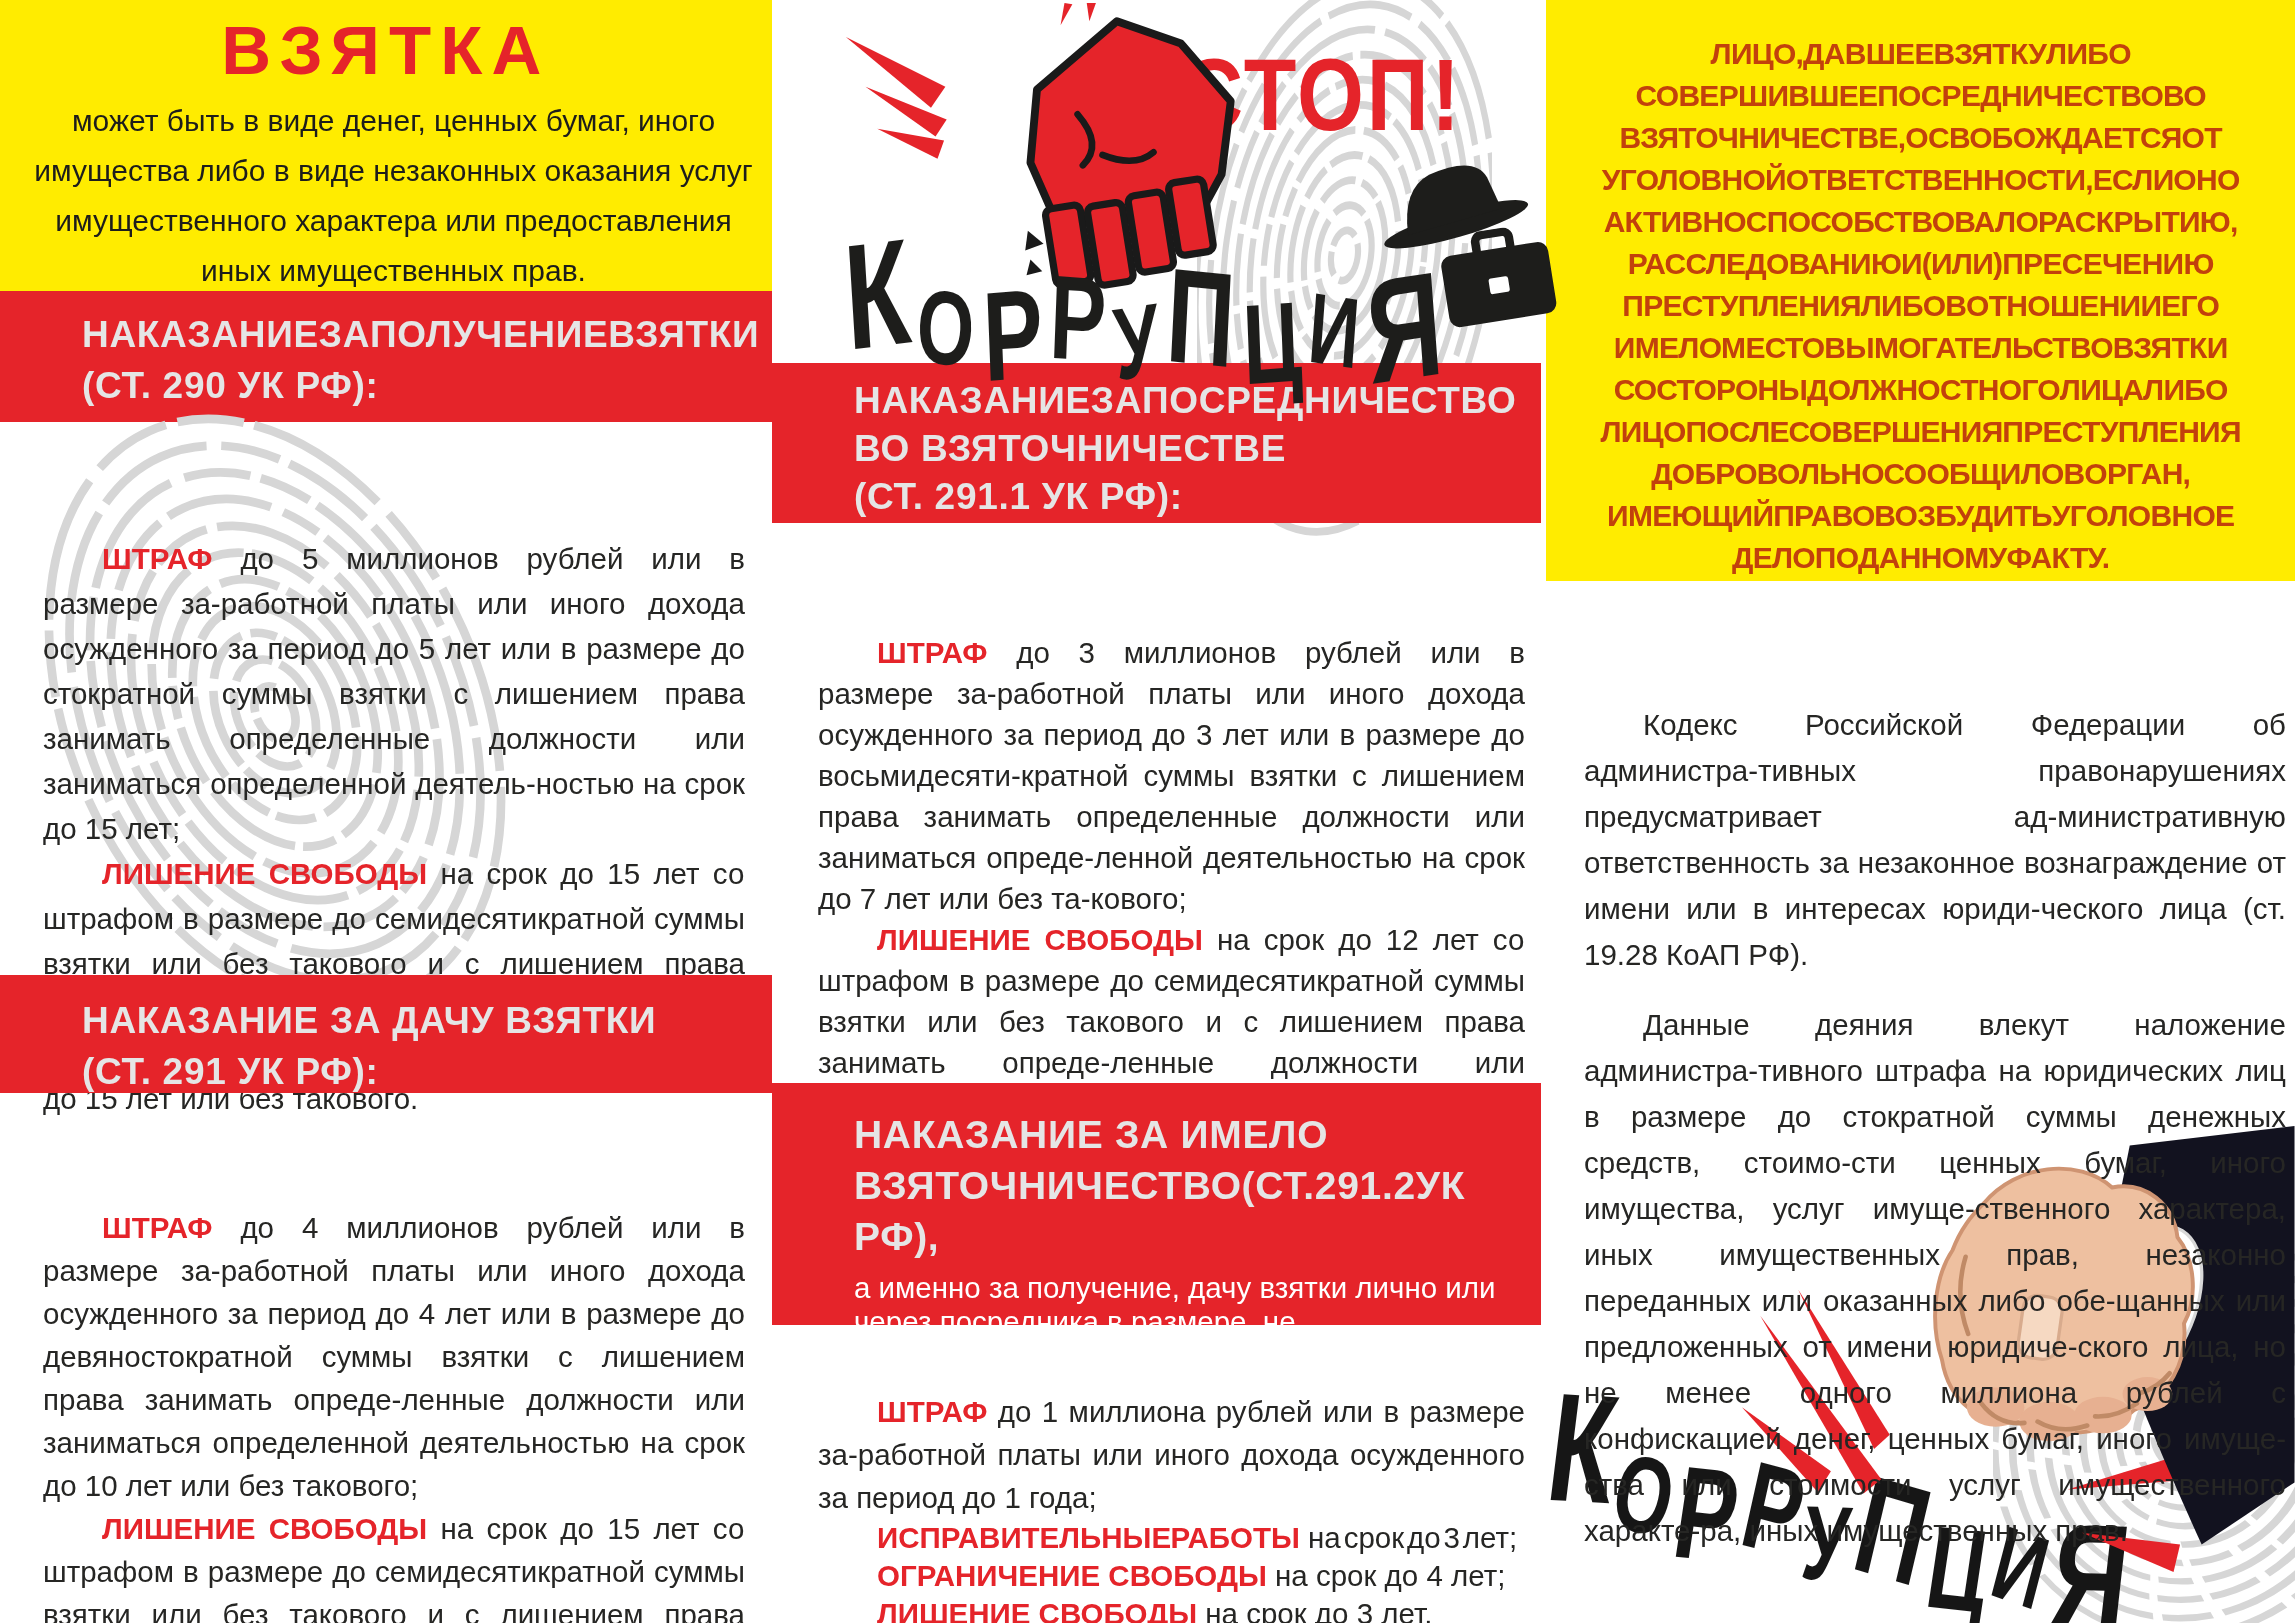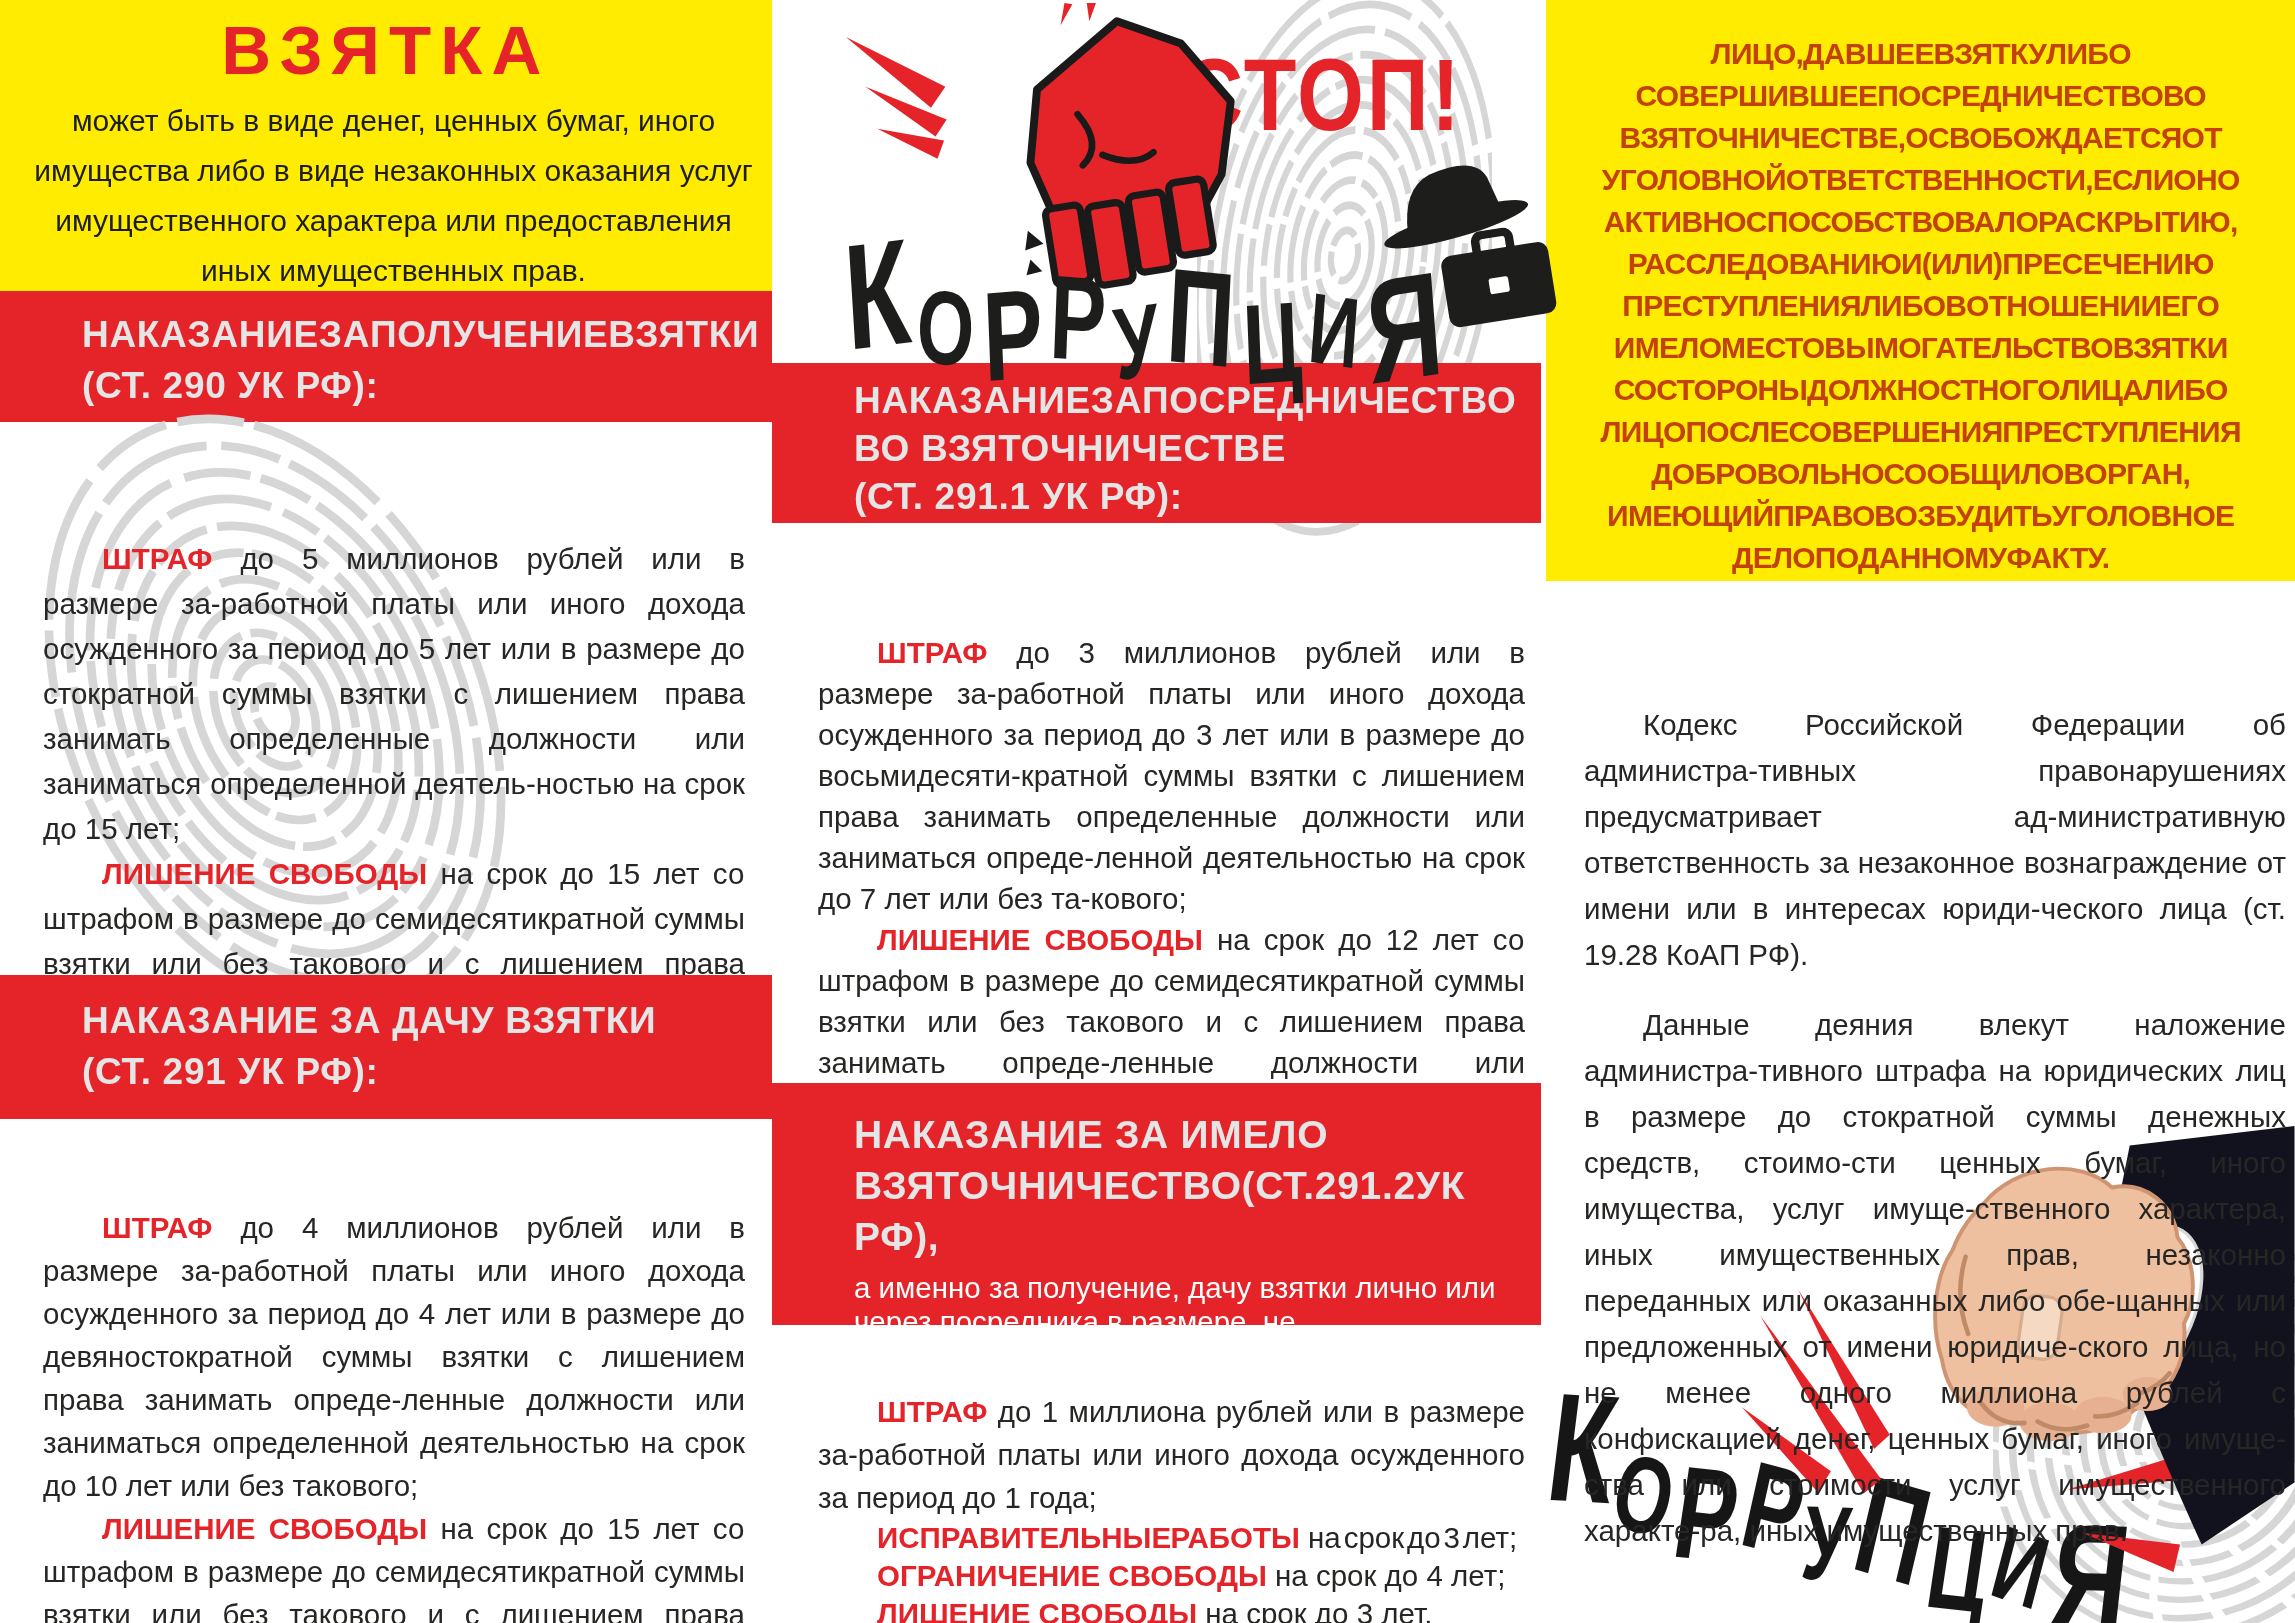--- a/index.html
+++ b/index.html
@@ -90,21 +90,21 @@
         <span class="lead">ШТРАФ</span>
         <span>до 5 миллионов рублей или в размере за-работной платы или иного дохода осужденного за период до 5 лет или в размере до стократной суммы взятки с лишением права занимать определенные должности или заниматься определенной деятель-ностью на срок до 15 лет;</span>
       </p>
       <p>
         <span class="squish"><span class="lead">ЛИШЕНИЕ СВОБОДЫ</span>
         <span>на срок до 15 лет со штрафом</span></span>
         <span>в размере до семидесятикратной суммы взятки или без такового и с лишением права занимать опреде-ленные должности или заниматься определенной деятельностью на срок до 15 лет или без такового.</span>
       </p>
     </div>
 
-    <div class="abs redblk z2" style="left:0;top:975px;width:772px;height:144px;padding:19.6px 0 0 82px;box-sizing:border-box;">
+    <div class="abs redblk z2" style="left:0;top:975px;width:772px;height:118px;padding:19.6px 0 0 82px;box-sizing:border-box;">
       <div class="banner-line">НАКАЗАНИЕ ЗА ДАЧУ ВЗЯТКИ</div>
       <div class="banner-line">(СТ. 291 УК РФ):</div>
     </div>
 
     <div class="abs body-text z2" style="left:43px;top:1162px;width:702px;line-height:43px;">
       <p>
         <span class="lead">ШТРАФ</span>
         <span>до 4 миллионов рублей или в размере за-работной платы или иного дохода осужденного за период до 4 лет или в размере до девяностократной суммы взятки с лишением права занимать опреде-ленные должности или заниматься определенной деятельностью на срок до 10 лет или без такового;</span>
       </p>
       <p>

